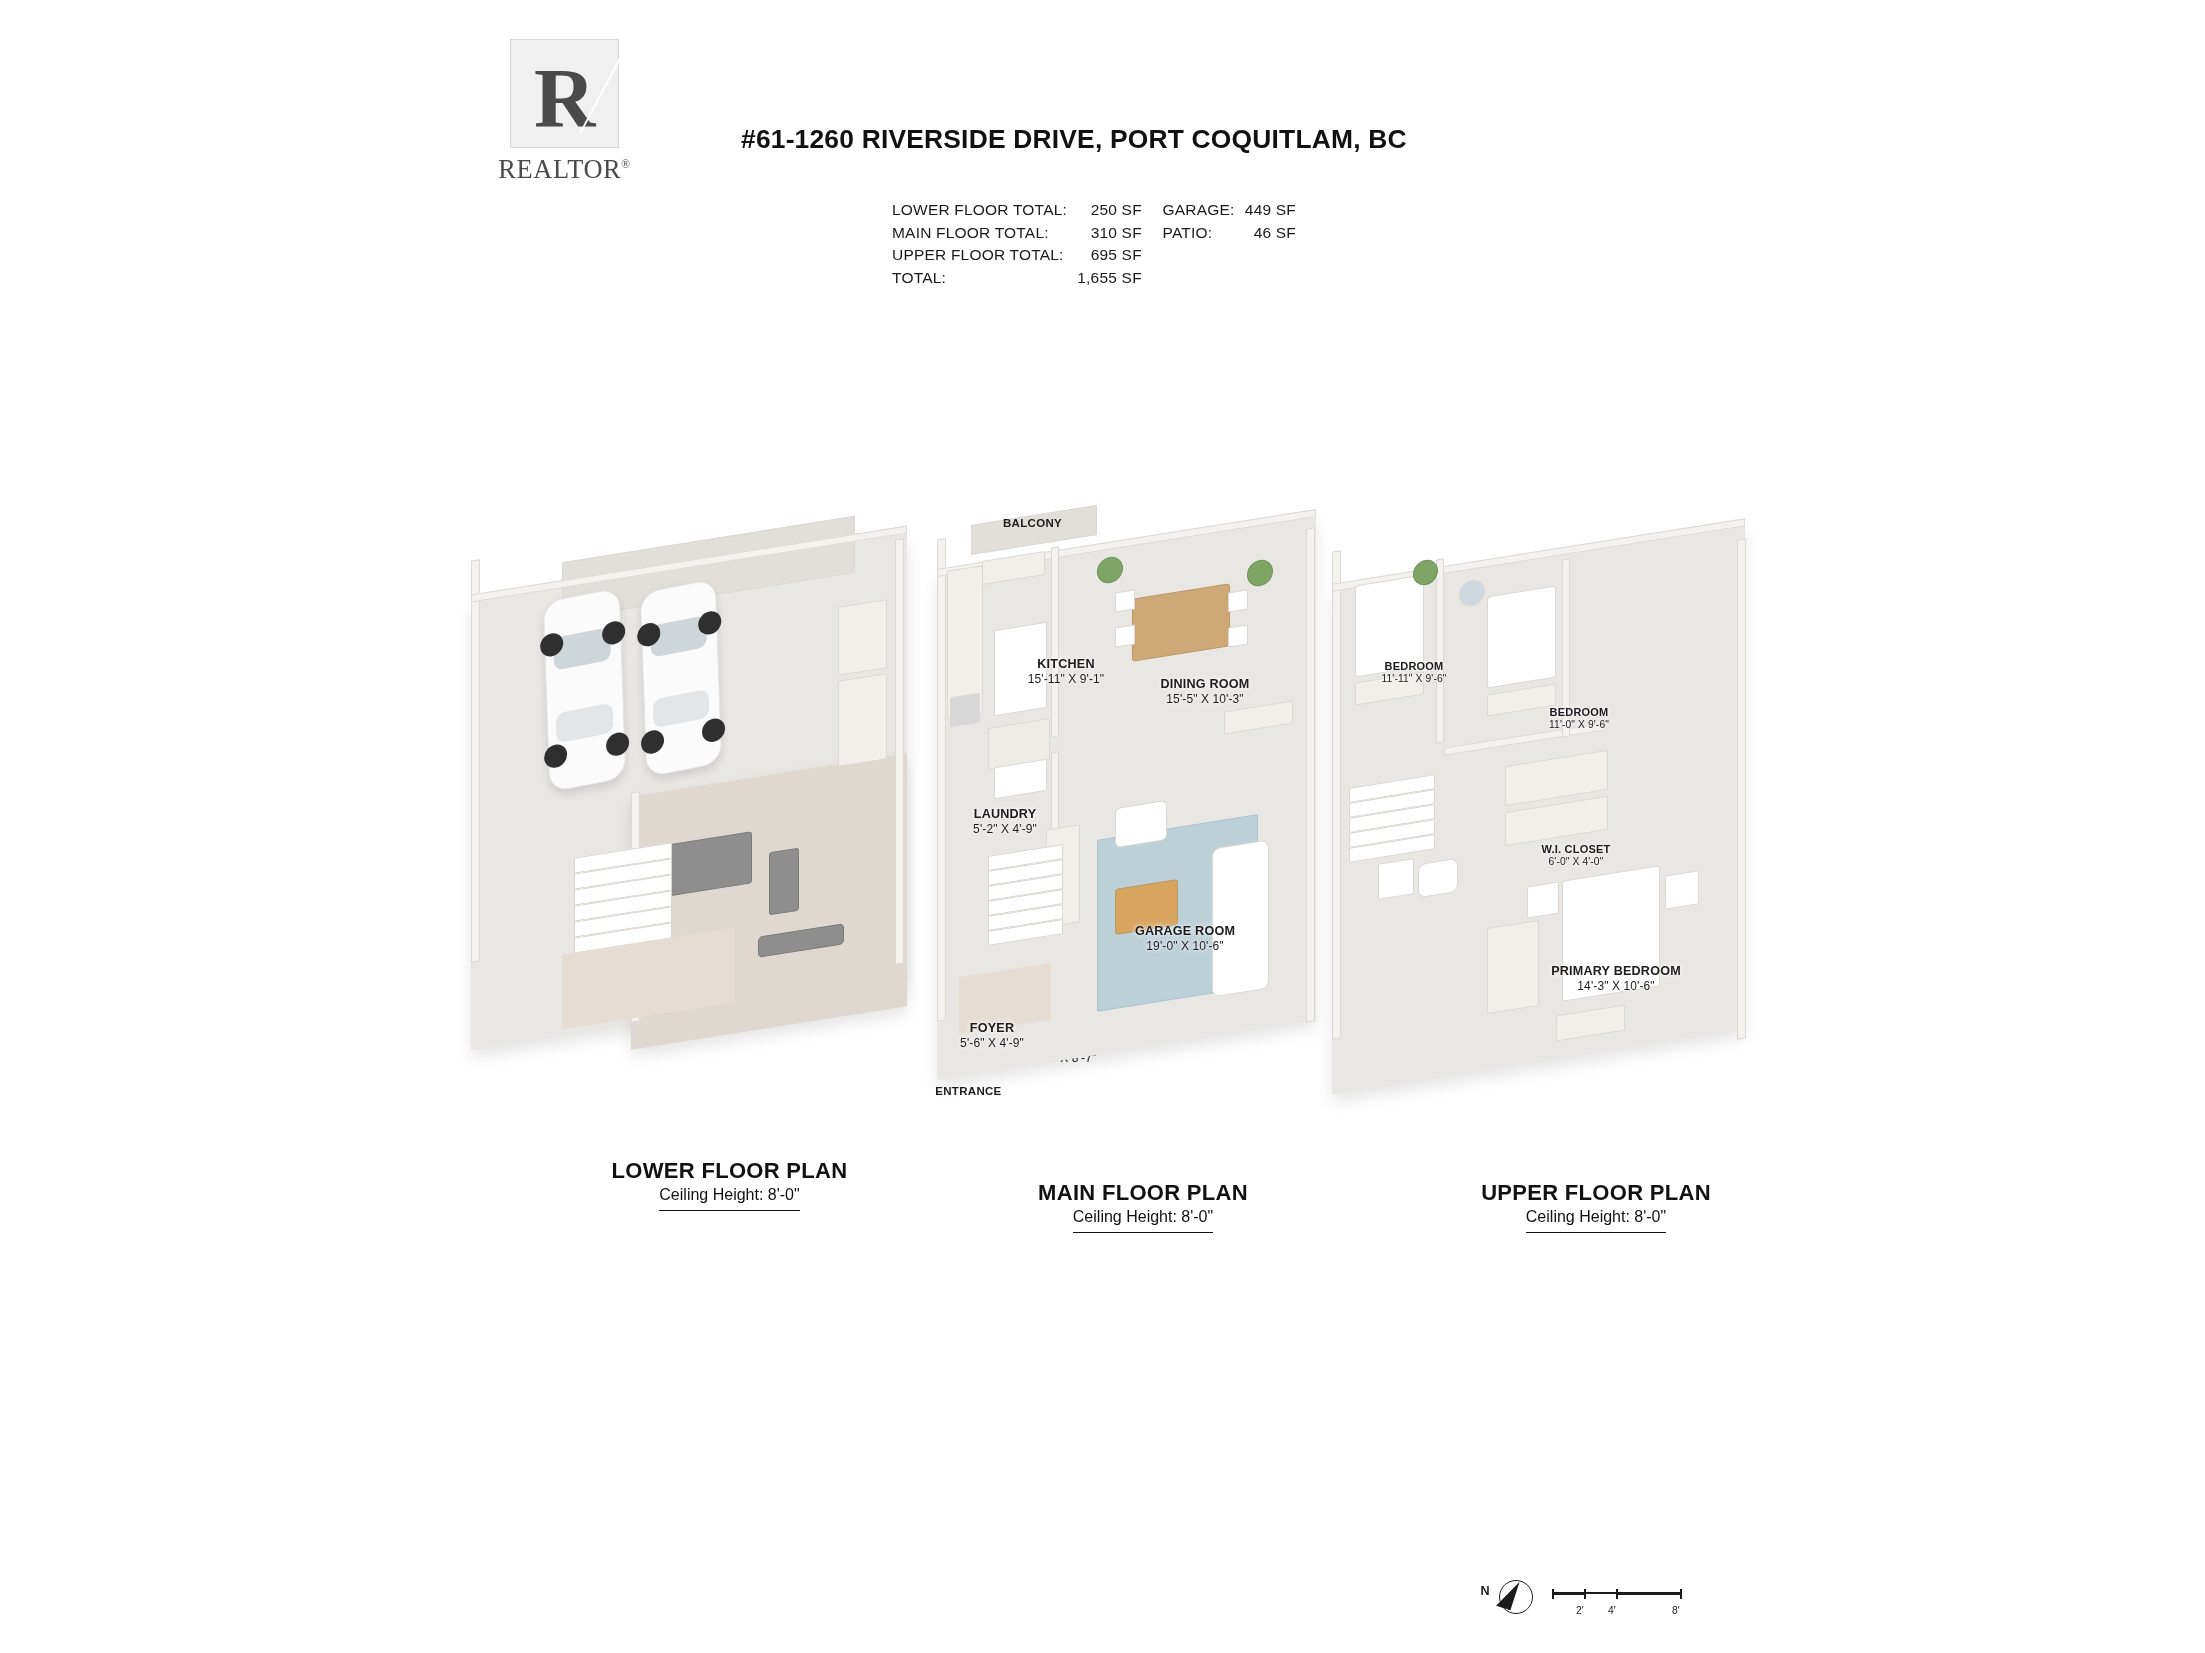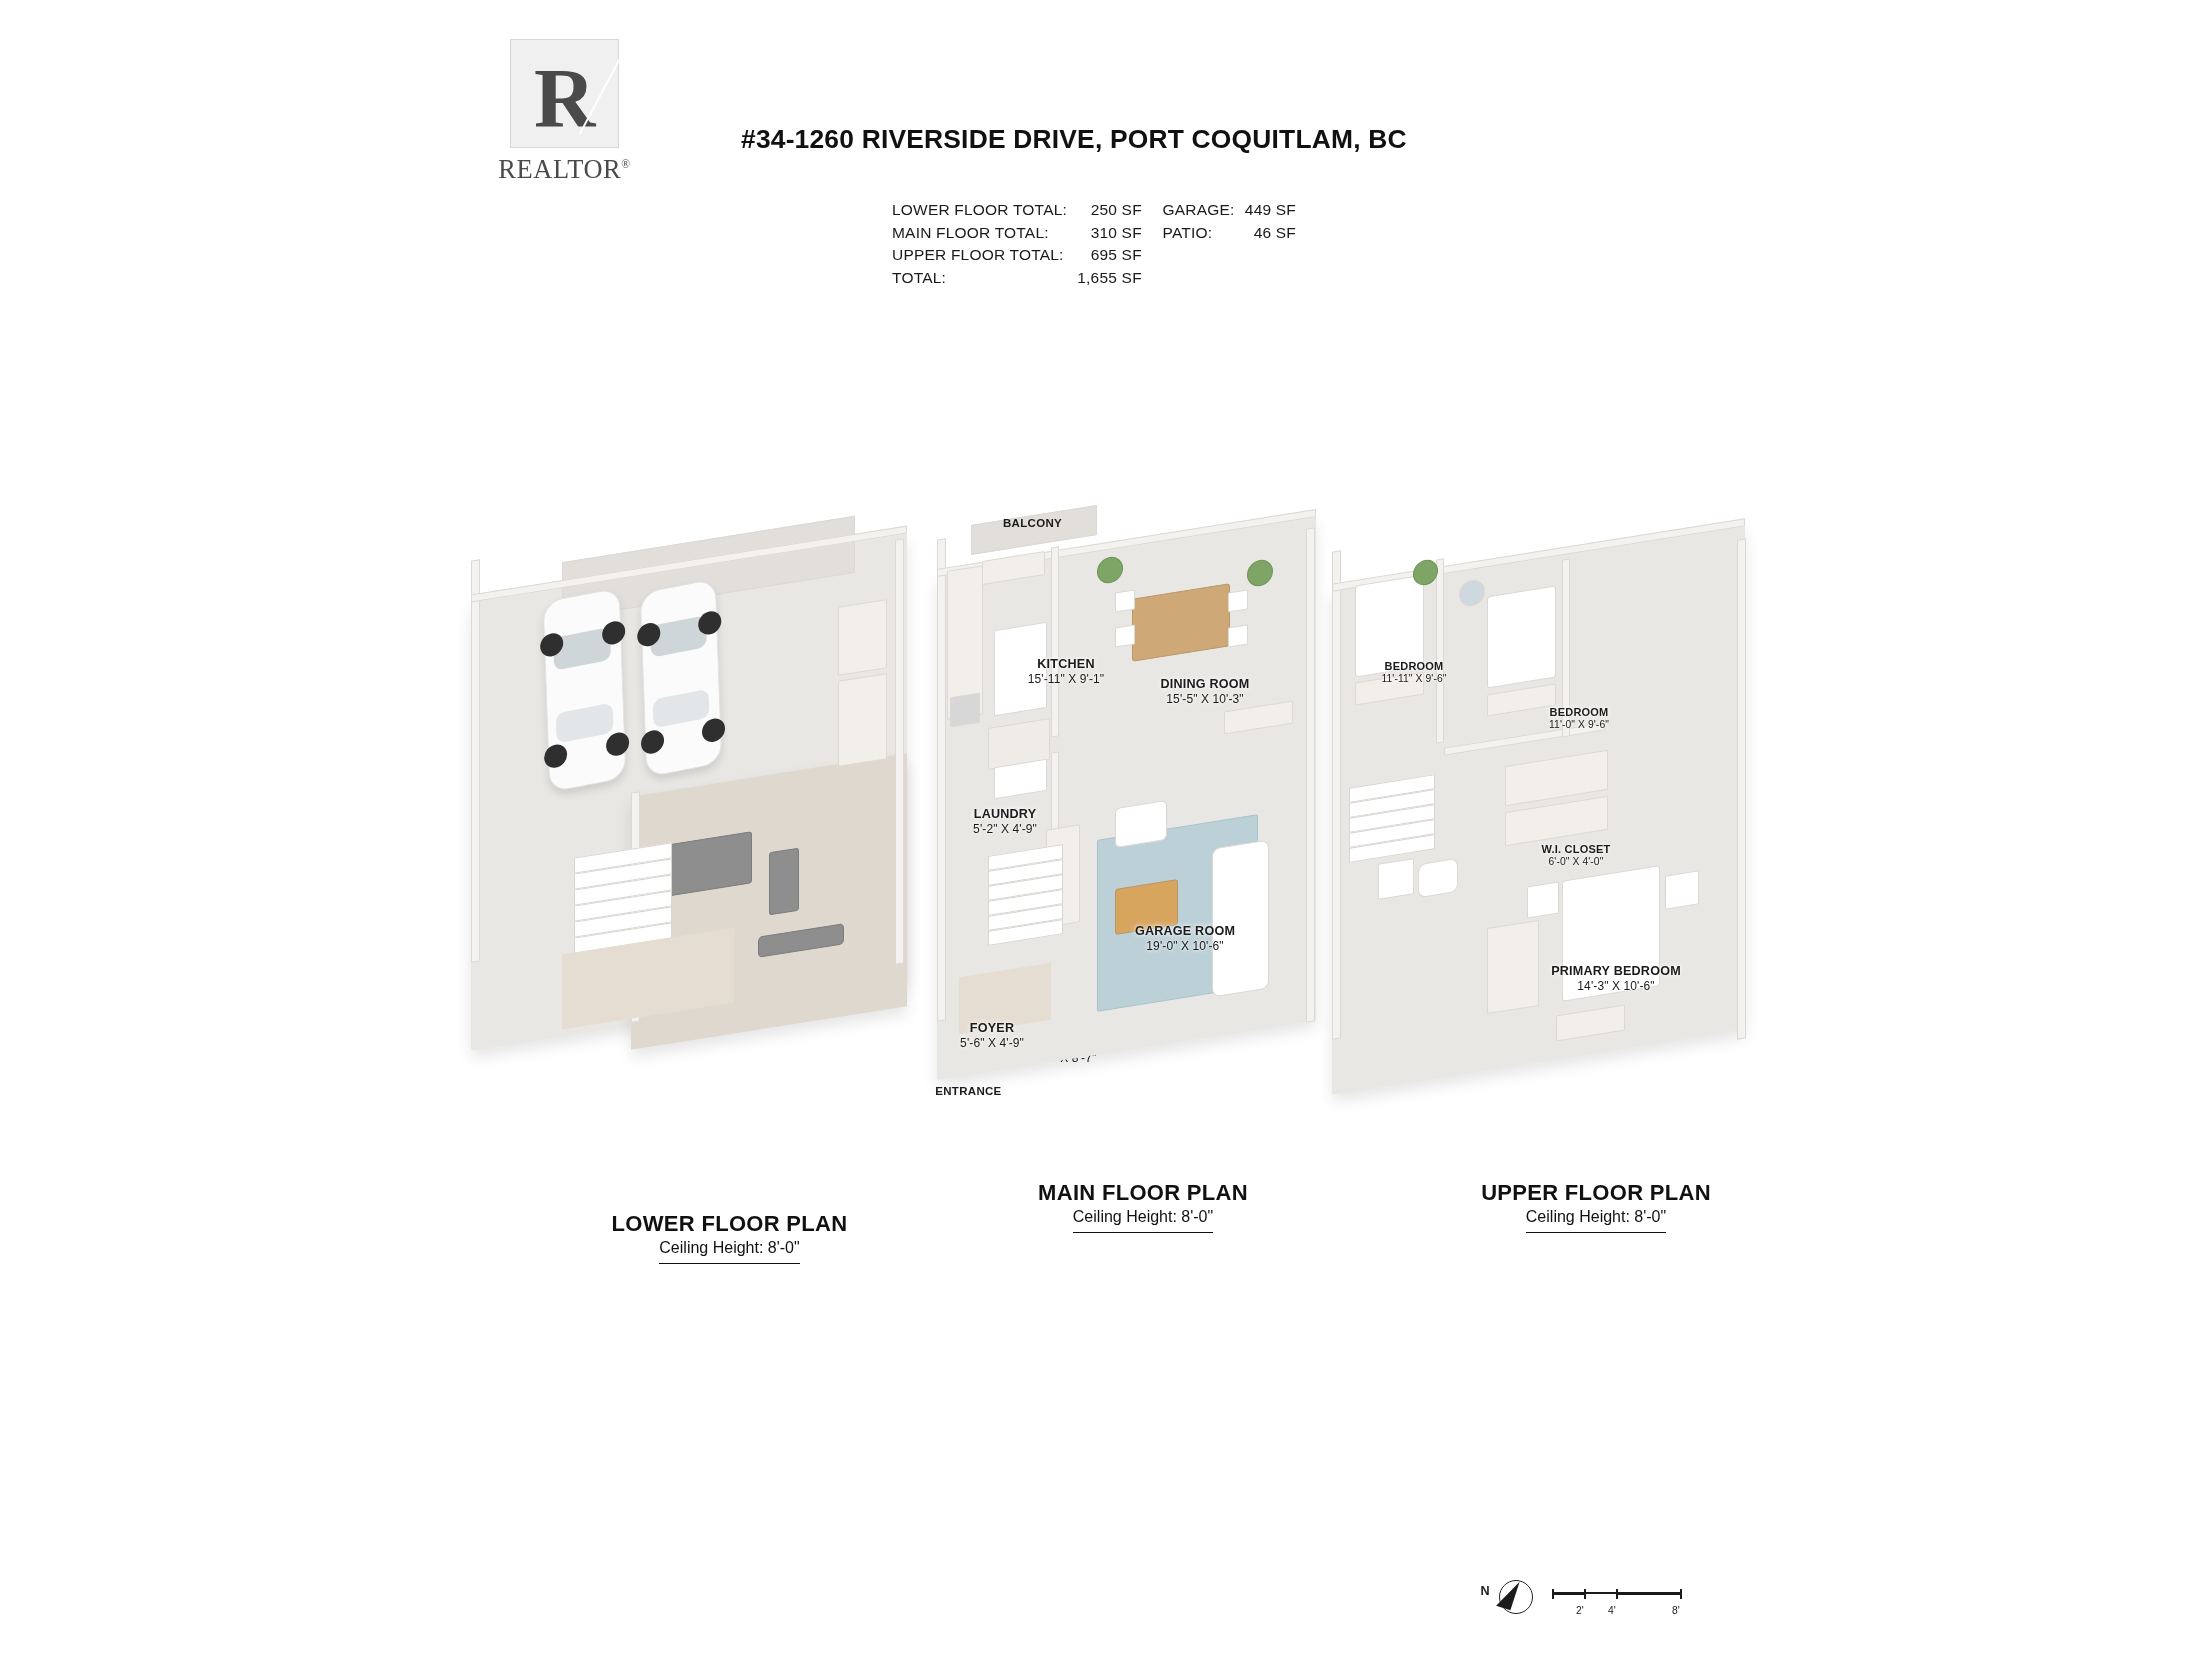--- a/index.html
+++ b/index.html
@@ -312,21 +312,21 @@
 
   <div id="realtor-logo">
     <div id="realtor-mark">
       <span class="r-glyph">R</span>
       <span class="slash"></span>
     </div>
     <div id="realtor-word"><span>REALTOR</span><sup>®</sup></div>
   </div>
 
   <div id="title-block">
-    <div id="address-title">#34-1260 RIVERSIDE DRIVE, PORT COQUITLAM, BC</div>
+    <div id="address-title">#61-1260 RIVERSIDE DRIVE, PORT COQUITLAM, BC</div>
   </div>
 
   <div id="areas">
     <table>
       <tbody>
           <tr>
         <td class="lbl">LOWER FLOOR TOTAL:</td>
         <td class="val">250 SF</td>
         <td class="lbl2">GARAGE:</td>
         <td class="val2">449 SF</td>
@@ -413,21 +413,21 @@
       <div class="room-label" style="left:760px; top:492px; transform:translateX(-50%);">
         <span class="rname">FLEX AREA</span>
         <span class="rdim">10'-10" X 9'-9"</span>
       </div>
       <div class="room-label" style="left:602px; top:531px; transform:translateX(-50%);">
         <span class="rname">FOYER</span>
         <span class="rdim">12'-9" X 8'-7"</span>
       </div>
     </div>
 
-    <div class="floor-caption" style="left:75px; top:706px; width:391px;">
+    <div class="floor-caption" style="left:75px; top:653px; width:391px;">
       <div class="fc-title">LOWER FLOOR PLAN</div>
       <div class="fc-sub">Ceiling Height: 8'-0"</div>
     </div>
   </div>
 
   <div class="plan" id="plan-main" style="left:925px; width:540px; height:660px;">
     <div class="plan-img" style="width:540px;height:632px;">
 
       <div class="wall dark" style="left:46px; top:10.3px; width:126px; height:30px; transform: skewY(-9deg);"></div>
 

